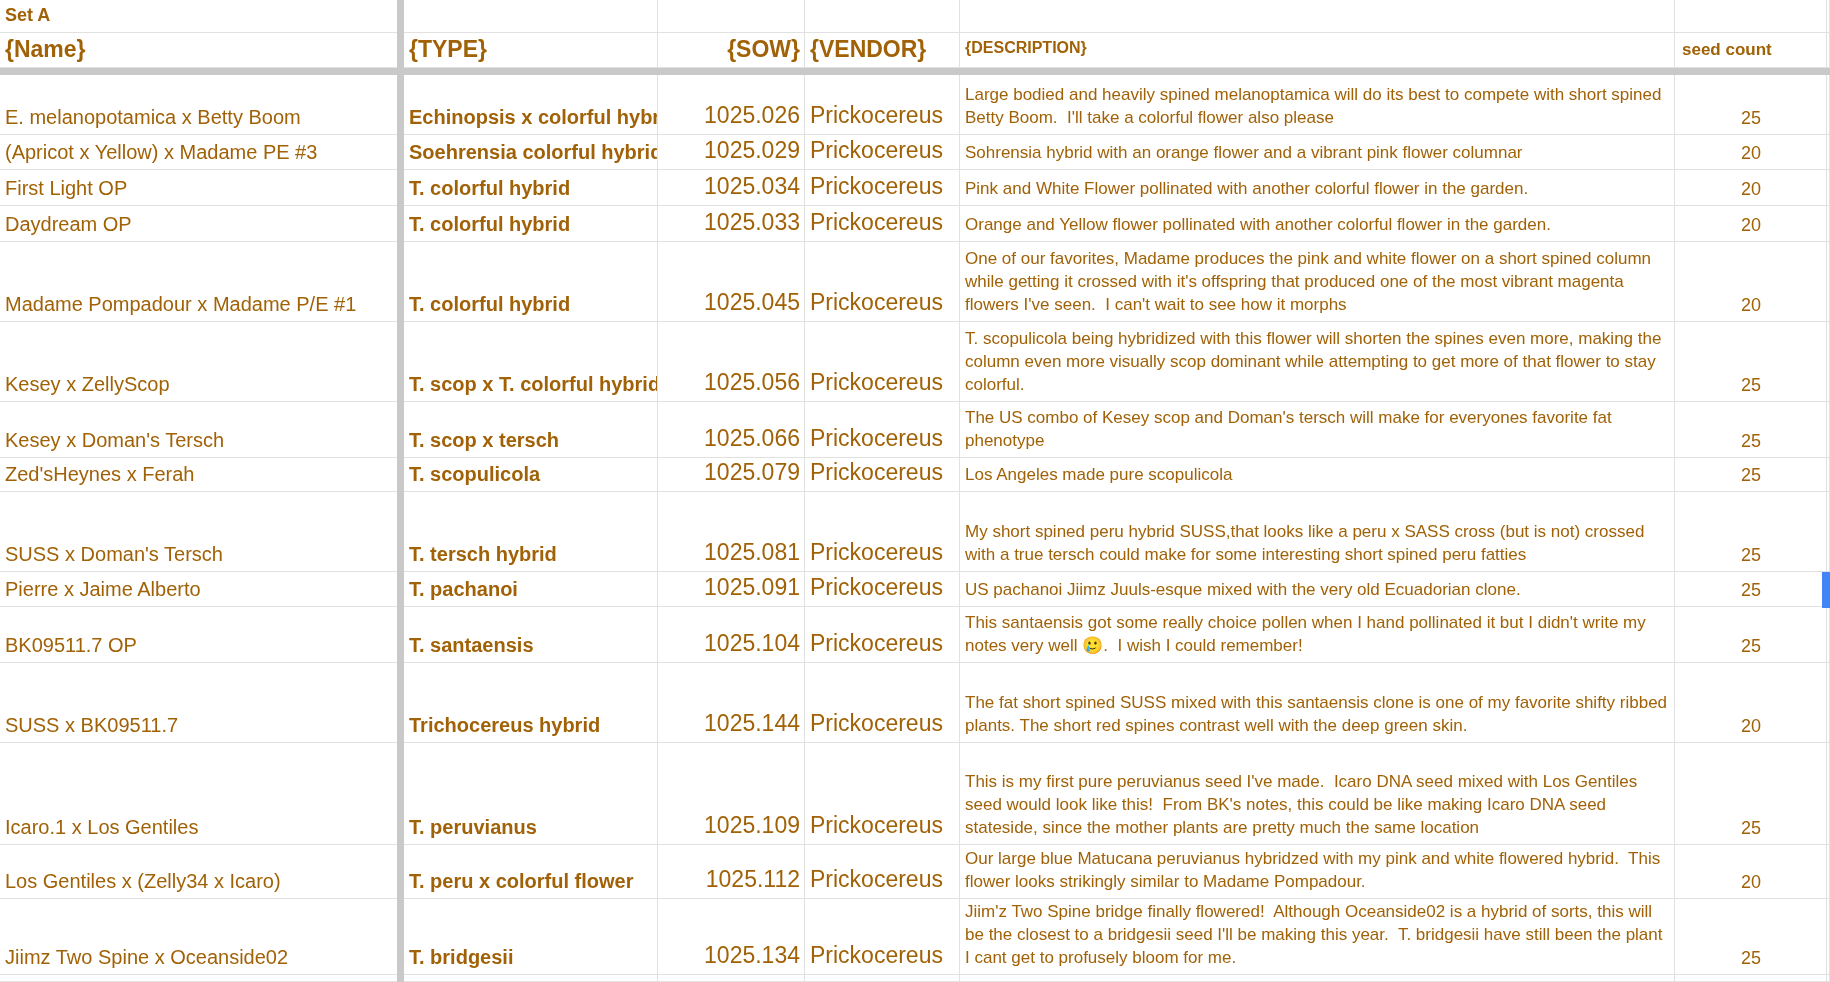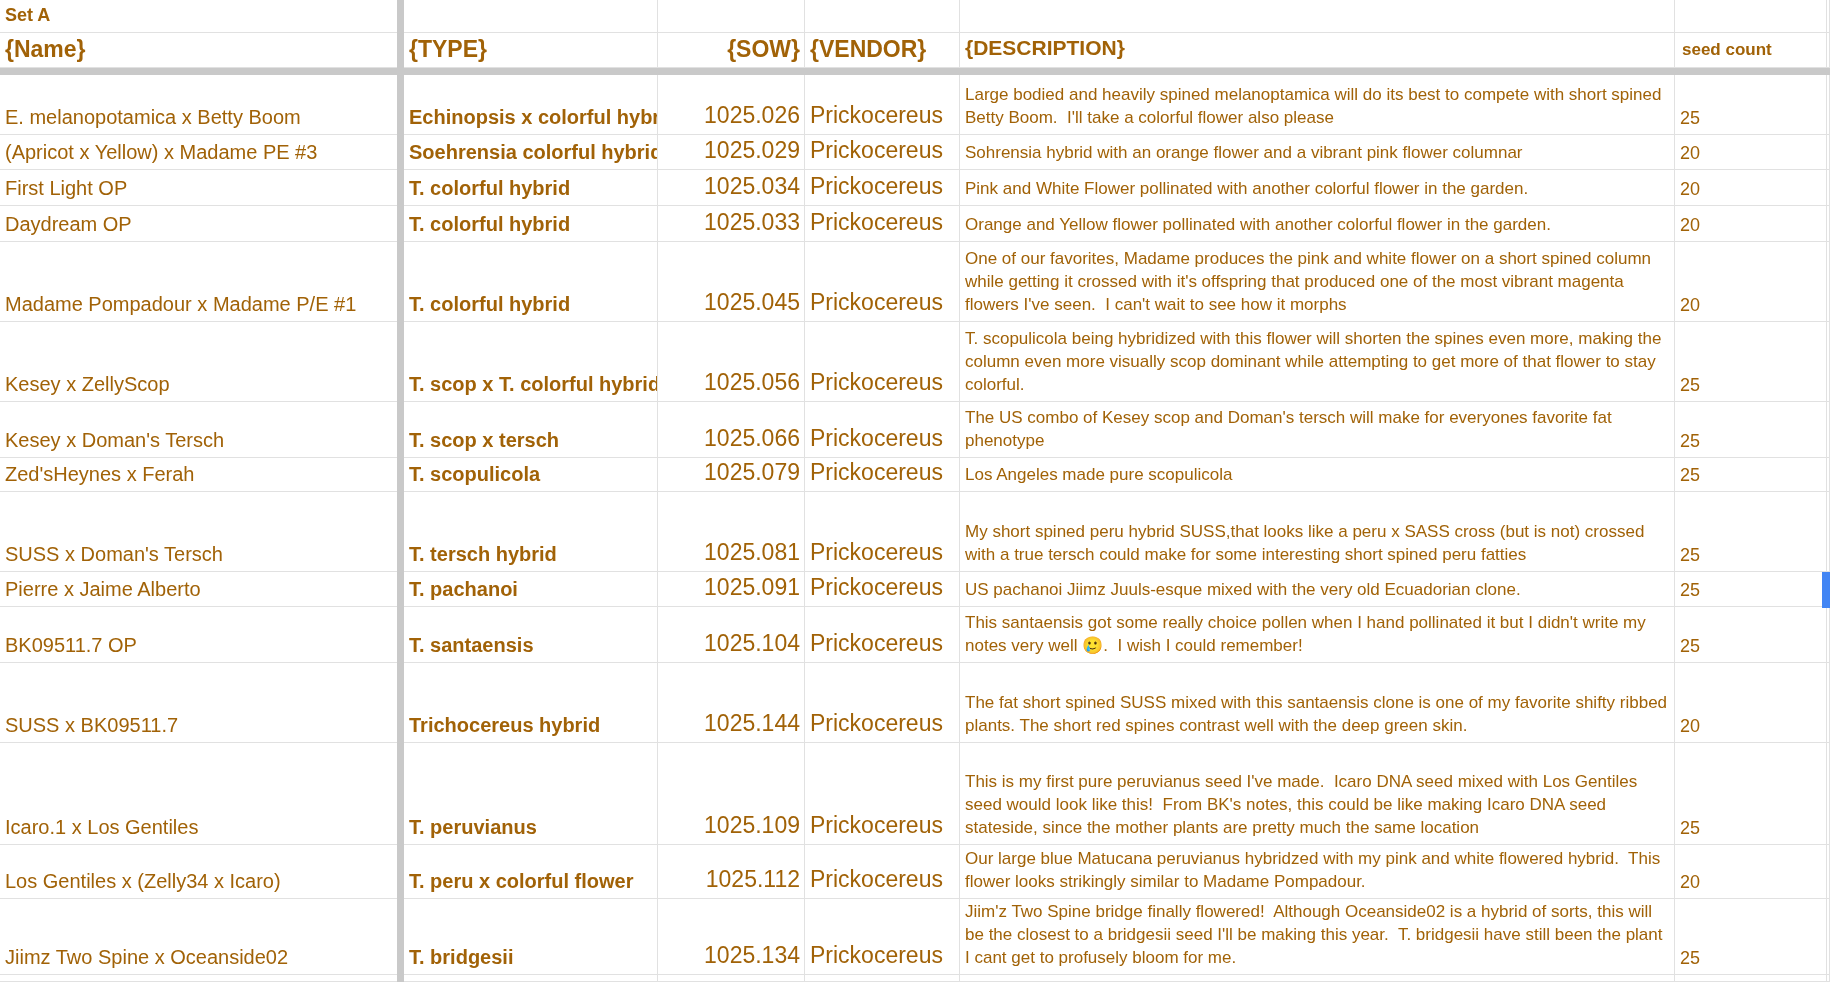--- a/index.html
+++ b/index.html
@@ -13,27 +13,27 @@
     box-sizing:border-box; vertical-align:bottom; overflow:hidden;
     border-right:1px solid #e1e1e1; border-bottom:1px solid #e1e1e1;
     padding:0 4px 5px 5px;
   }
   
   td.a { border-right:none; font-size:20px; white-space:nowrap; }
   td.b { font-size:20px; white-space:nowrap;font-weight:bold; }
   td.c { font-size:23px; white-space:nowrap; padding-left:9px; padding-bottom:6px;text-align:right; }
   td.d { font-size:23px; white-space:nowrap; padding-left:8px; padding-bottom:6px; }
   td.e { font-size:17px; line-height:23px; padding:0 8px 5px 8px; white-space:pre-wrap; word-wrap:break-word; }
-  td.f { font-size:18px; text-align:left; padding-right:15px; padding-bottom:7px; }
+  td.f { font-size:18px; text-align:center; padding-right:15px; padding-bottom:7px; }
   td.g { border-right:none; }
   
   tr.seta td   { font-weight:bold; font-size:18px; padding-bottom:6px; }
   tr.hdr td    { font-weight:bold; }
   tr.hdr td.a, tr.hdr td.b, tr.hdr td.c, tr.hdr td.d { font-size:23px; padding-bottom:4px; }
-  tr.hdr td.e  { font-size:21px; font-weight:bold; padding-bottom:8px; white-space:nowrap; }
+  tr.hdr td.e  { font-size:16px; font-weight:bold; padding-bottom:8px; white-space:nowrap; }
   tr.hdr td.f  { font-size:17px; text-align:left; padding-left:7px; padding-bottom:7px; white-space:nowrap; }
   
   tr.divider td { border:none; padding:0; background:#c9c9c9; }
   .v-divider {
     position:absolute; left:397px; top:0; width:7px; height:982px;
     background:#c9c9c9; z-index:5;
   }
   .collab-marker {
     position:absolute; right:0; top:572px; width:8px; height:36px;
     z-index:6;

